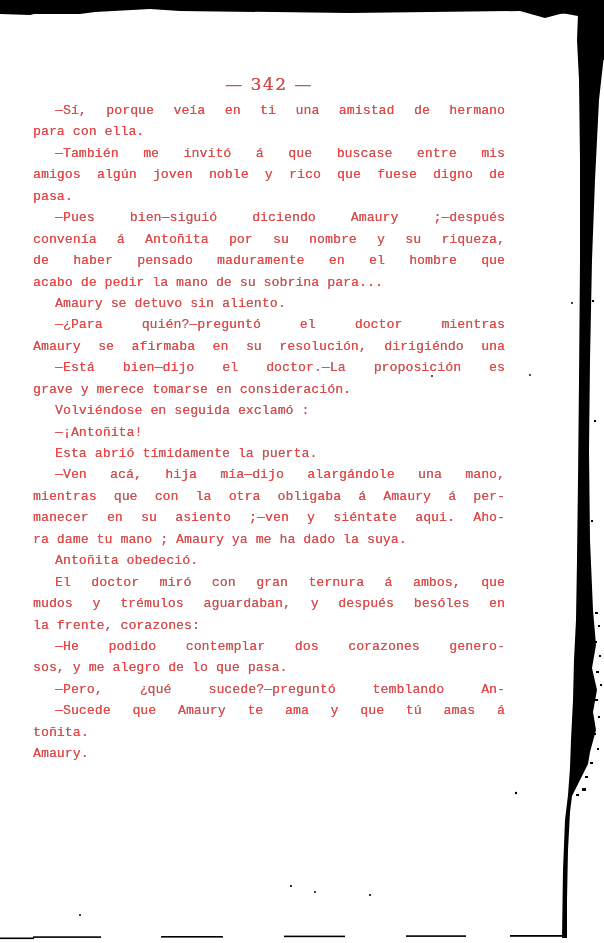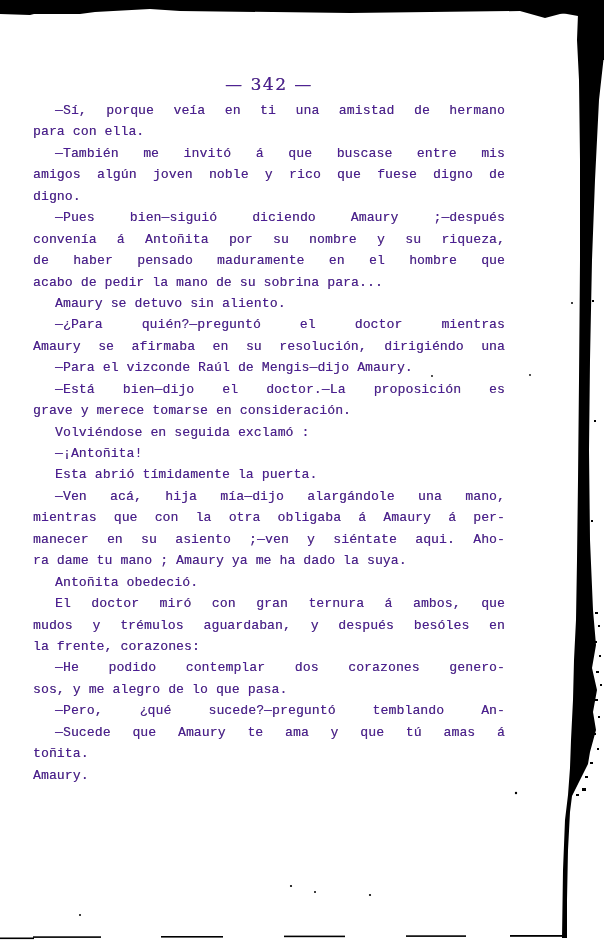--- a/index.html
+++ b/index.html
@@ -3,21 +3,21 @@
 <meta charset="utf-8">
 <style>
   html, body { margin: 0; padding: 0; background: #e9e9e9; }
   .page {
     position: relative;
     width: 604px;
     height: 943px;
     background: #ffffff;
     overflow: hidden;
     font-family: "DejaVu Serif", "Liberation Serif", serif;
-    color: #4c1d95;
+    color: #ef4444;
   }
   .page-number {
     position: absolute;
     top: 74px;
     left: 33px;
     width: 472px;
     text-align: center;
     font-size: 17px;
     letter-spacing: 1.5px;
     text-shadow: 0.25px 0.25px 0 rgba(0,0,0,0.55);
@@ -56,29 +56,28 @@
 
 <div class="page">
 
   <div class="page-number">— 342 —</div>
 
   <div class="text-block">
       <div class="line just ind">—Sí, porque veía en ti una amistad de hermano</div>
       <div class="line">para con ella.</div>
       <div class="line just ind">—También me invitó á que buscase entre mis</div>
       <div class="line just">amigos algún joven noble y rico que fuese digno de</div>
-      <div class="line">digno.</div>
+      <div class="line">pasa.</div>
       <div class="line just ind">—Pues bien—siguió diciendo Amaury ;—después</div>
       <div class="line just">convenía á Antoñita por su nombre y su riqueza,</div>
       <div class="line just">de haber pensado maduramente en el hombre que</div>
       <div class="line">acabo de pedir la mano de su sobrina para...</div>
       <div class="line ind">Amaury se detuvo sin aliento.</div>
       <div class="line just ind">—¿Para quién?—preguntó el doctor mientras</div>
       <div class="line just">Amaury se afirmaba en su resolución, dirigiéndo una</div>
-      <div class="line ind">—Para el vizconde Raúl de Mengis—dijo Amaury.</div>
       <div class="line just ind">—Está bien—dijo el doctor.—La proposición es</div>
       <div class="line">grave y merece tomarse en consideración.</div>
       <div class="line ind">Volviéndose en seguida exclamó :</div>
       <div class="line ind">—¡Antoñita!</div>
       <div class="line ind">Esta abrió tímidamente la puerta.</div>
       <div class="line just ind">—Ven acá, hija mía—dijo alargándole una mano,</div>
       <div class="line just">mientras que con la otra obligaba á Amaury á per-</div>
       <div class="line just">manecer en su asiento ;—ven y siéntate aqui. Aho-</div>
       <div class="line">ra dame tu mano ; Amaury ya me ha dado la suya.</div>
       <div class="line ind">Antoñita obedeció.</div>

